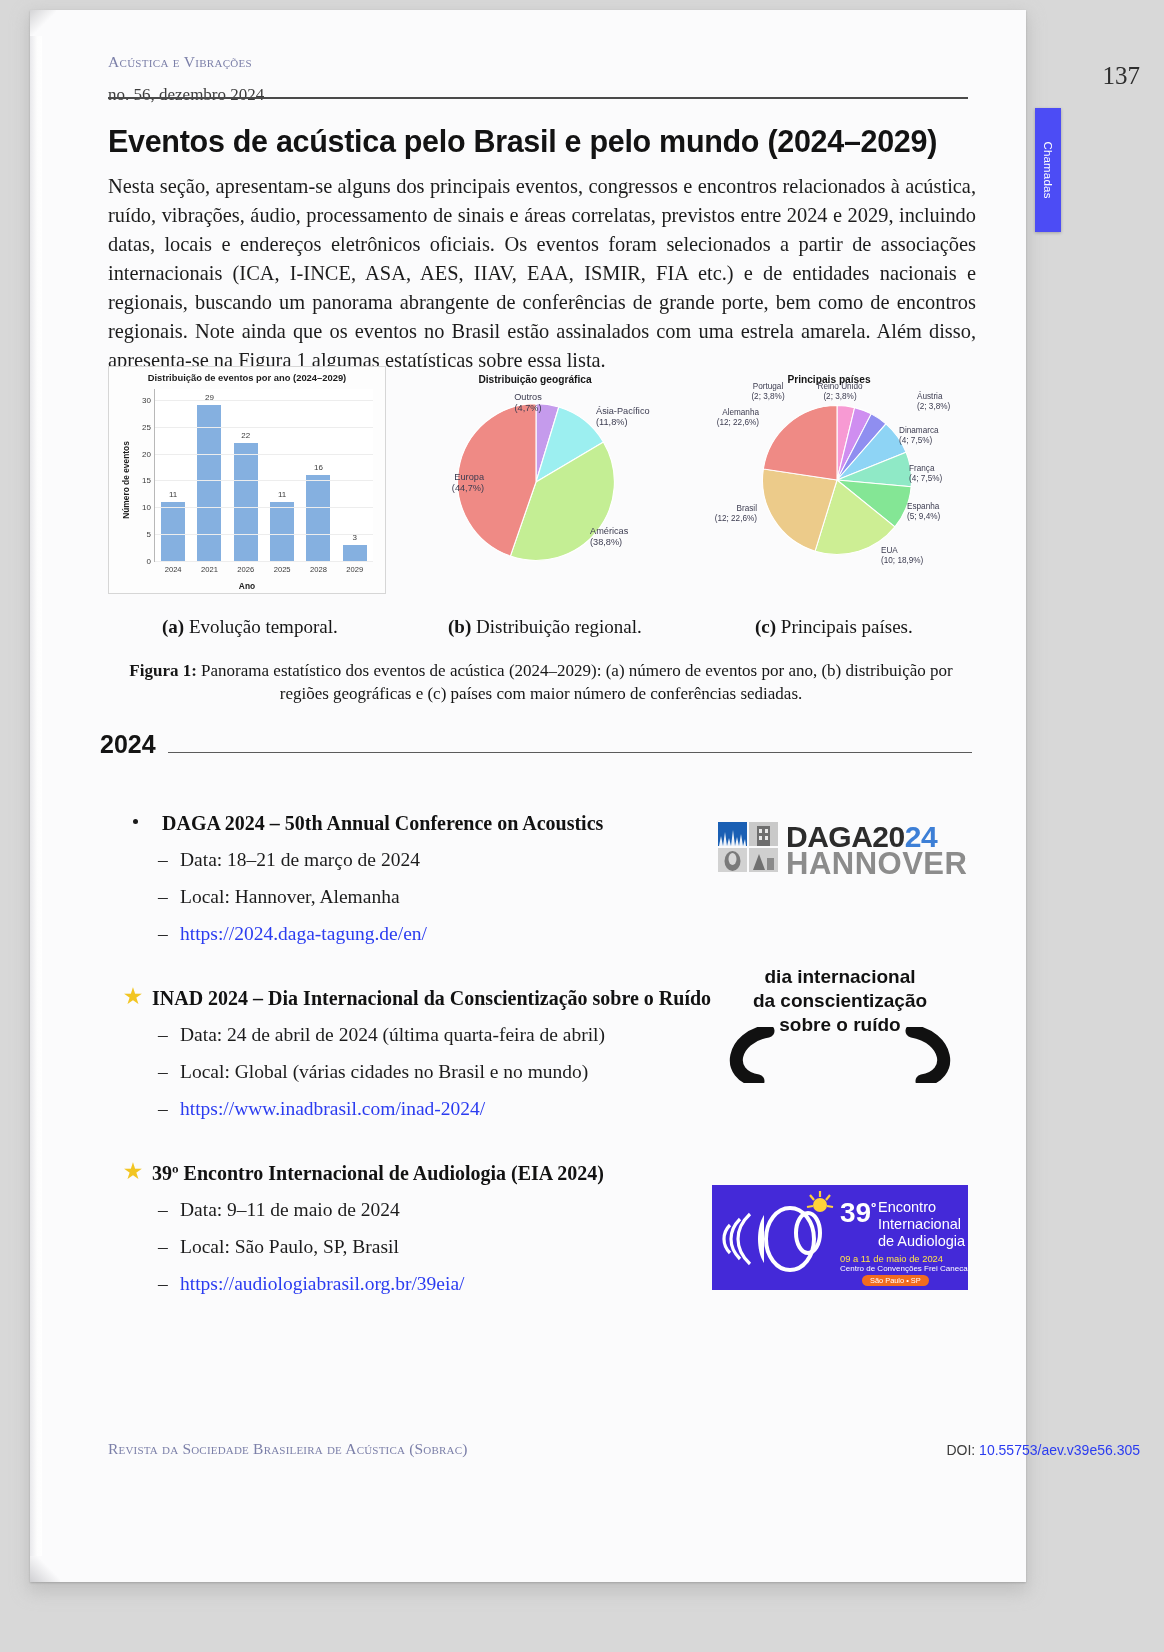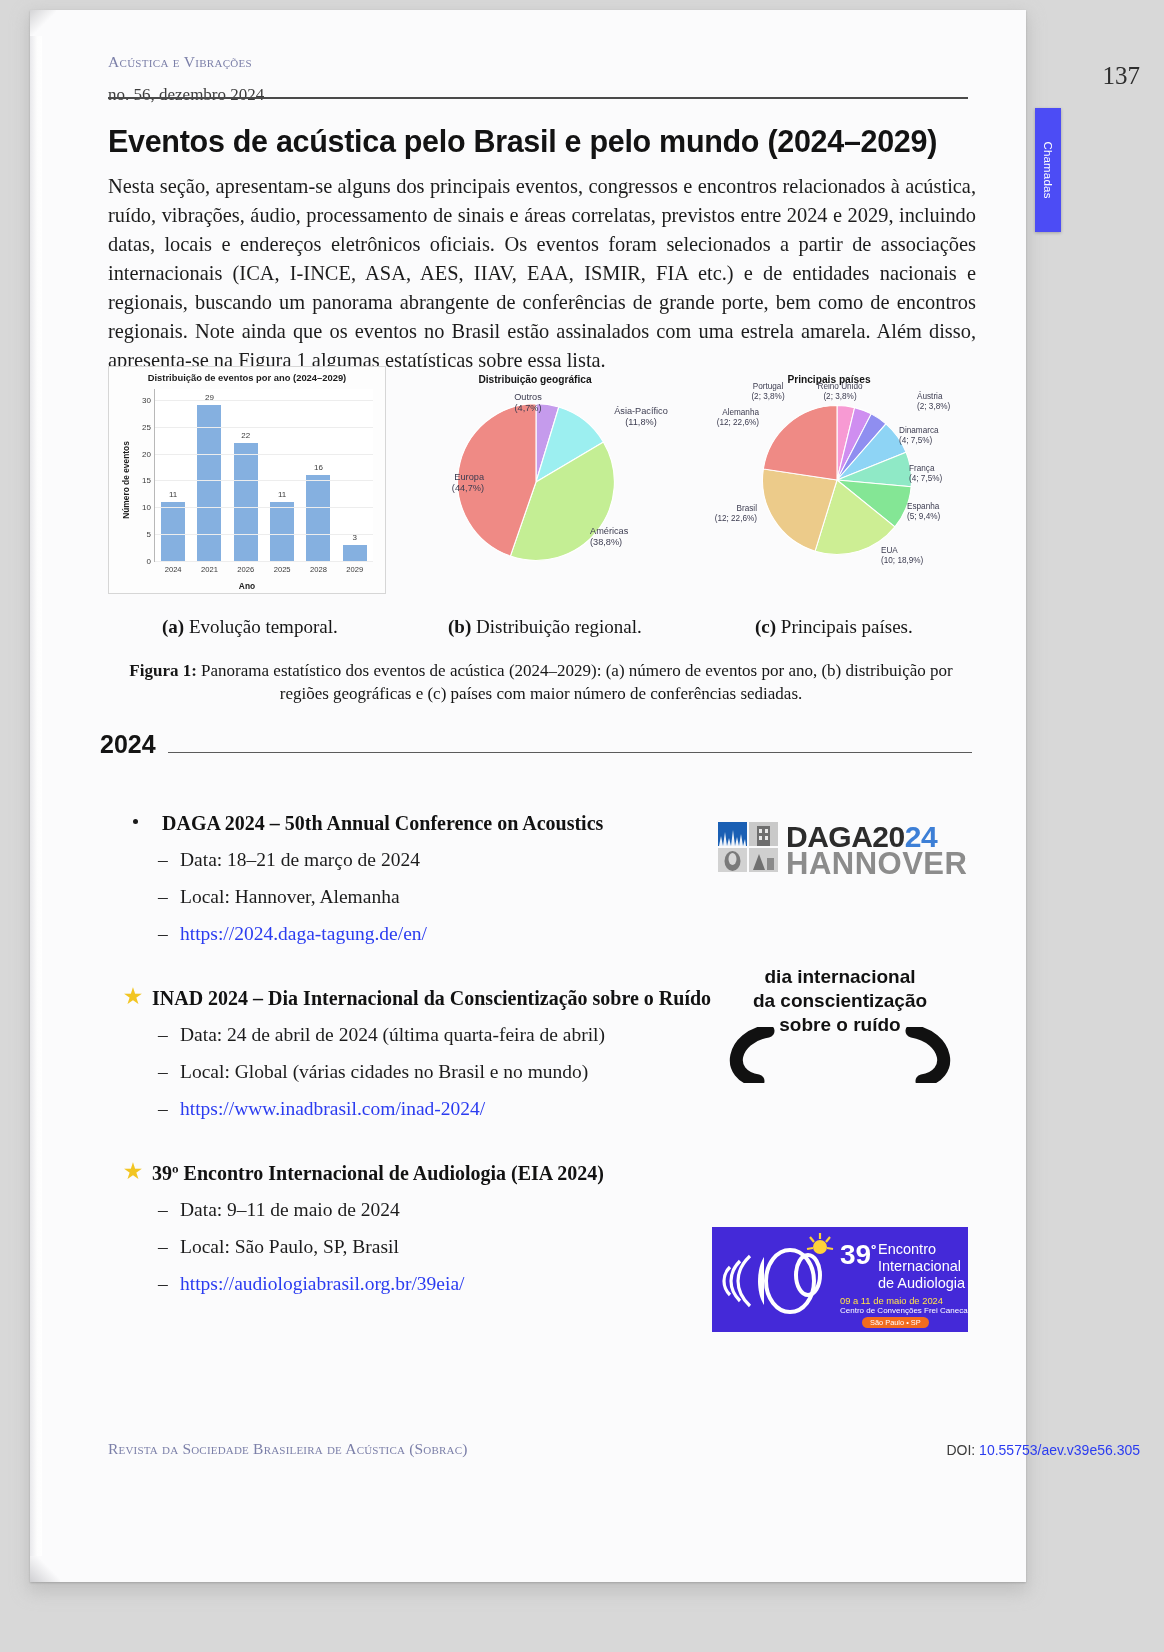--- a/index.html
+++ b/index.html
@@ -394,21 +394,20 @@
     line-height: 1.26;
   }
   #inad-ears { position: absolute; left: 0; top: 62px; width: 256px; height: 56px; }
 
   
   #eia-logo {
     left: 712px; top: 1185px;
     width: 256px; height: 105px;
     background: #1d4ed8;
     overflow: hidden;
-    margin-top: 42px;
   }
   #eia-num {
     position: absolute; left: 128px; top: 14px;
     font-family: "Liberation Sans", sans-serif;
     font-weight: bold;
     font-size: 28px;
     color: #ffffff;
     line-height: 1;
   }
   #eia-num sup { font-size: 13px; }
@@ -548,21 +547,21 @@
         <path d="M 50 50 L 33.98248654690782 96.30809068381043 A 49 49 0 0 1 49.99999999999999 1 Z" fill="#ef8a85" stroke="#ffffff" stroke-width="0.7"></path>
       </svg>
     <div class="pie-lbl right" id="lbl-b-europa" style="left:-8px; top:106px; width:92px;">
         <div>Europa</div>
         <div>(44,7%)</div>
       </div>
     <div class="pie-lbl center" id="lbl-b-outros" style="left:88px; top:26px; width:80px;">
         <div>Outros</div>
         <div>(4,7%)</div>
       </div>
-    <div class="pie-lbl" id="lbl-b-asia" style="left:186px; top:40px; width:110px;text-align:center;">
+    <div class="pie-lbl" id="lbl-b-asia" style="left:196px; top:40px; width:110px;">
         <div>Ásia-Pacífico</div>
         <div>(11,8%)</div>
       </div>
     <div class="pie-lbl" id="lbl-b-americas" style="left:190px; top:160px; width:100px;">
         <div>Américas</div>
         <div>(38,8%)</div>
       </div>
   </div>
 
   <div class="fig-panel" id="pie-c-panel">

